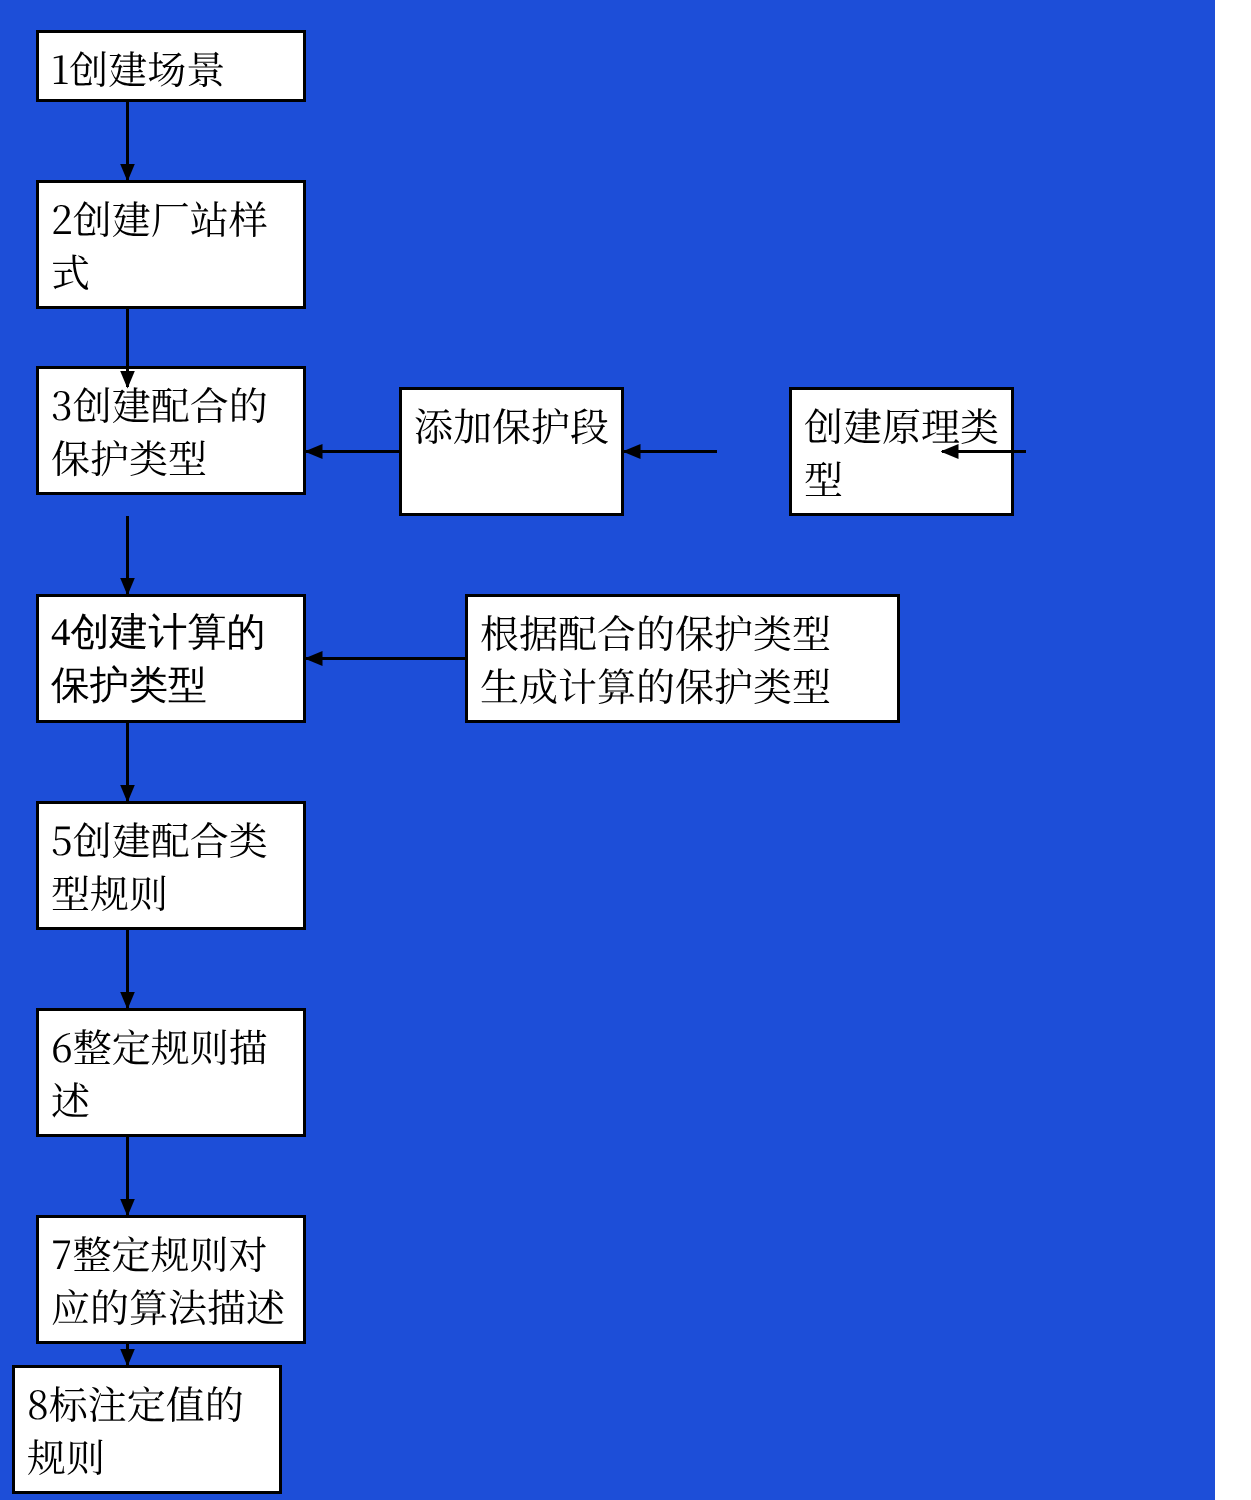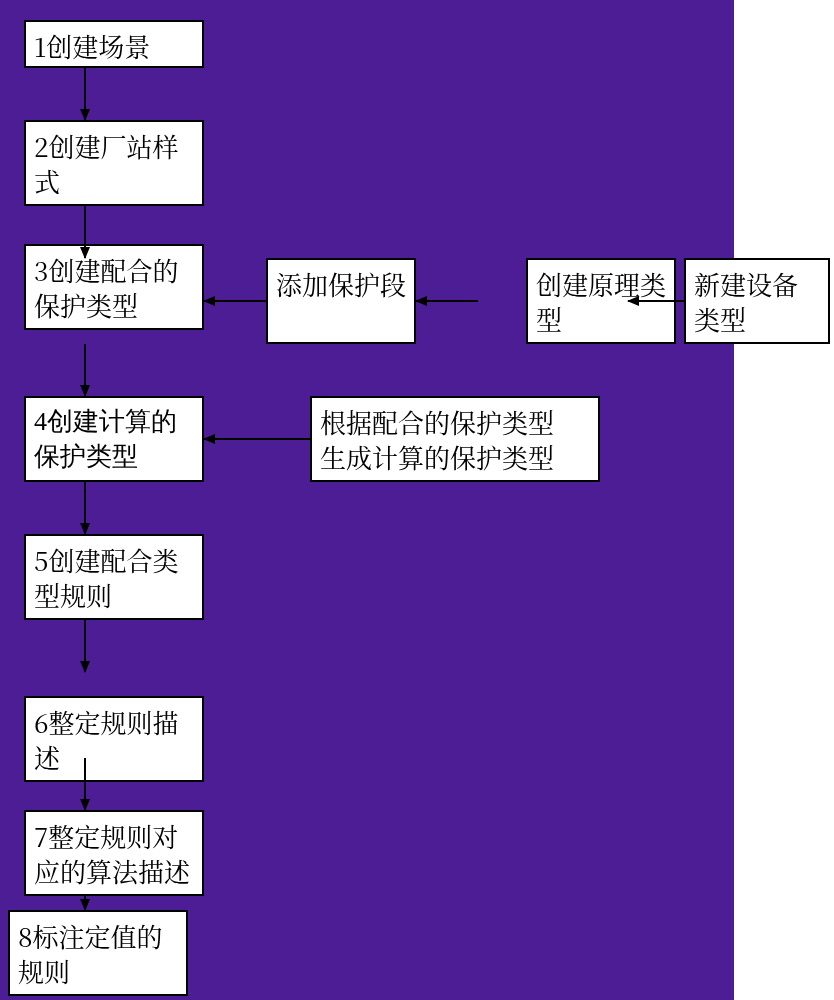--- a/index.html
+++ b/index.html
@@ -3,23 +3,23 @@
 <meta charset="utf-8">
 <style>
   body {
     margin: 0;
     padding: 0;
     background: #fff;
     font-family: "SimSun", "Songti SC", "Noto Serif CJK SC", serif;
   }
   .canvas {
     position: relative;
-    width: 734px;
+    width: 810px;
     height: 1000px;
-    background: #4c1d95;
+    background: #1d4ed8;
   }
   .box {
     position: absolute;
     border: 2px solid #000;
     background: #fff;
     font-size: 26px;
     line-height: 1.35;
     padding: 6px 8px;
     box-sizing: border-box;
     color: #000;
@@ -41,31 +41,30 @@
   <div class="box" style="left:24px; top:20px;  width:180px; height:48px;">1创建场景</div>
 
   <div class="box" style="left:24px; top:120px; width:180px; height:86px;">2创建厂站样式</div>
 
   <div class="box" style="left:24px; top:244px; width:180px; height:86px;">3创建配合的保护类型</div>
 
   <div class="box" style="left:24px; top:396px; width:180px; height:86px;font-family:Liberation Serif, serif;">4创建计算的保护类型</div>
 
   <div class="box" style="left:24px; top:534px; width:180px; height:86px;">5创建配合类型规则</div>
 
-  <div class="box" style="left:24px; top:696px; width:180px; height:86px;">6整定规则描述</div>
+  <div class="box" style="left:24px; top:672px; width:180px; height:86px;">6整定规则描述</div>
 
   <div class="box" style="left:24px; top:810px; width:180px; height:86px;">7整定规则对应的算法描述</div>
 
   <div class="box" style="left:8px; top:910px; width:180px; height:86px;">8标注定值的规则</div>
 
   <div class="box" style="left:266px; top:258px; width:150px; height:86px;">添加保护段</div>
 
   <div class="box" style="left:478px; top:258px; width:150px; height:86px;margin-left:48px;">创建原理类型</div>
 
-  <div class="box" style="left:684px; top:258px; width:146px; height:86px;">新建设备类型</div>
 
   <div class="box" style="left:310px; top:396px; width:290px; height:86px;">
     <span>根据配合的保护类型</span><br>
     <span>生成计算的保护类型</span>
   </div>
 
   <svg class="arrows">
     <defs>
       <marker id="arrowhead" markerWidth="12" markerHeight="10" refX="11" refY="5" orient="auto" markerUnits="userSpaceOnUse">
         <path d="M0,0 L12,5 L0,10 Z" fill="#000"></path>

